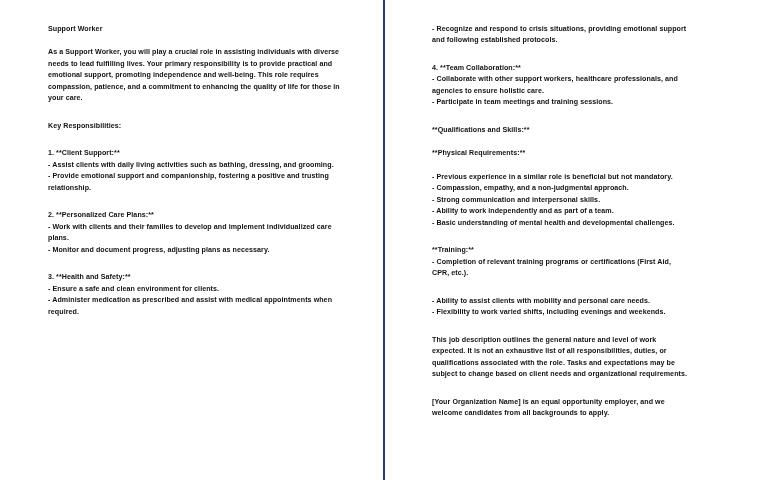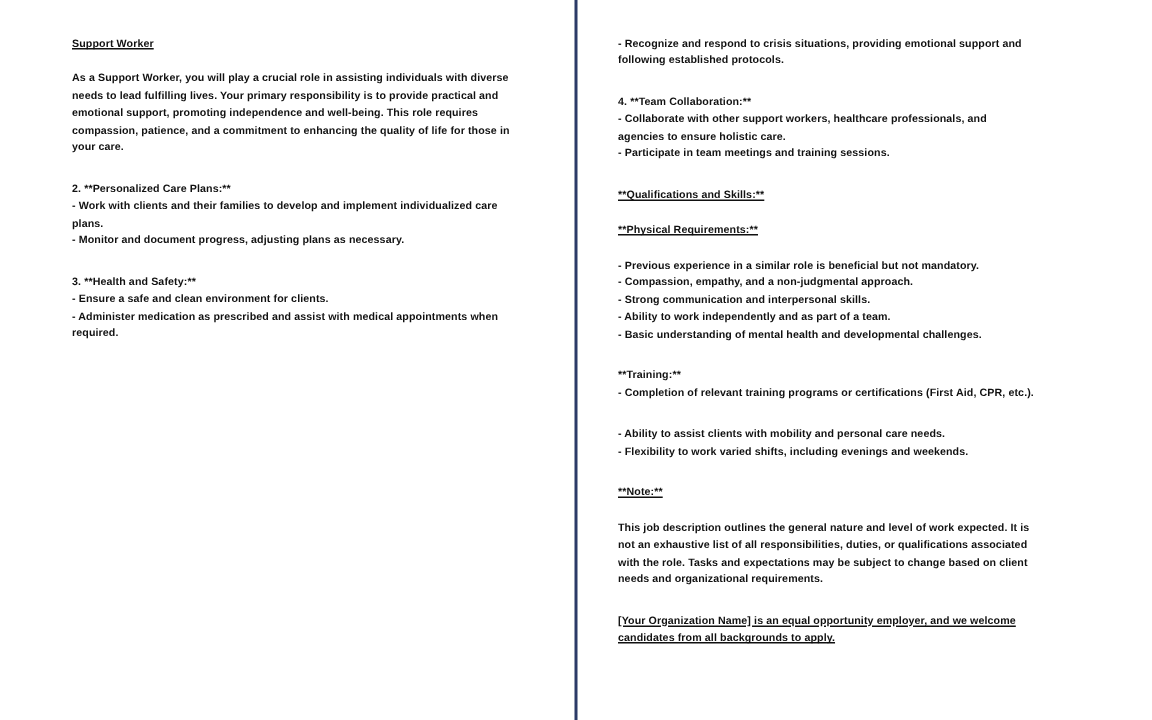--- a/index.html
+++ b/index.html
@@ -29,21 +29,21 @@
     padding-top: 24px;
     padding-bottom: 16px;
   }
   .col-left {
     width: 384px;
     padding-left: 48px;
     padding-right: 36px;
   }
   .col-right {
     width: 336px;
-    padding-left: 28px;
+    padding-left: 48px;
     padding-right: 30px;
   }
   .divider {
     position: absolute;
     left: 383px;
     top: 0;
     width: 2px;
     height: 480px;
     background: #2b3a67;
   }
@@ -54,35 +54,38 @@
     letter-spacing: 0.01em;
     margin: 0 0 8px 0;
     text-align: left;
     white-space: pre-line;
   }
   .block.bold {
     font-weight: bold;
   }
   .block.gap-lg {
     margin-bottom: 12px;
-    text-decoration: underline;
   }
   .block.gap-xl {
     margin-bottom: 16px;
   }
 </style>
 </head>
 <body>
 
 <div id="page">
 
   <div class="column col-left">
     <div>
         <p class="block bold gap-lg">Support Worker</p>
         <p class="block bold gap-xl">As a Support Worker, you will play a crucial role in assisting individuals with diverse needs to lead fulfilling lives. Your primary responsibility is to provide practical and emotional support, promoting independence and well-being. This role requires compassion, patience, and a commitment to enhancing the quality of life for those in your care.</p>
+        <p class="block bold gap-xl">Key Responsibilities:</p>
+        <p class="block bold gap-xl">1. **Client Support:**
+   - Assist clients with daily living activities such as  bathing, dressing, and grooming.
+   - Provide emotional support and companionship, fostering a positive and trusting relationship.</p>
         <p class="block bold gap-xl">2. **Personalized Care Plans:**
    - Work with clients and their families to develop and implement individualized care plans.
    - Monitor and document progress, adjusting plans as necessary.</p>
         <p class="block bold gap-xl">3. **Health and Safety:**
    - Ensure a safe and clean environment for clients.
    - Administer medication as prescribed and assist with medical appointments when required.</p>
       </div>
   </div>
 
   <div class="divider" style="background: rgb(43, 58, 103);"></div>
@@ -97,19 +100,18 @@
         <p class="block bold gap-lg">**Physical Requirements:**</p>
         <p class="block bold gap-xl">- Previous experience in a similar role is beneficial but not mandatory.
 - Compassion, empathy, and a non-judgmental approach.
 - Strong communication and interpersonal skills.
 - Ability to work independently and as part of a team.
 - Basic understanding of mental health and developmental challenges.</p>
         <p class="block bold gap-xl">**Training:**
 - Completion of relevant training programs or certifications (First Aid, CPR, etc.).</p>
         <p class="block bold gap-xl">- Ability to assist clients with mobility and personal care needs.
 - Flexibility to work varied shifts, including evenings and weekends.</p>
-        <p class="block bold gap-lg">**Note:**</p>
         <p class="block bold gap-xl">This job description outlines the general nature and level of work expected. It is not an exhaustive list of all responsibilities, duties, or qualifications associated with the role. Tasks and expectations may be subject to change based on client needs and organizational requirements.</p>
         <p class="block bold gap-lg">[Your Organization Name] is an equal opportunity employer, and we welcome candidates from all backgrounds to apply.</p>
       </div>
   </div>
 
 </div>
 
 </body></html>

